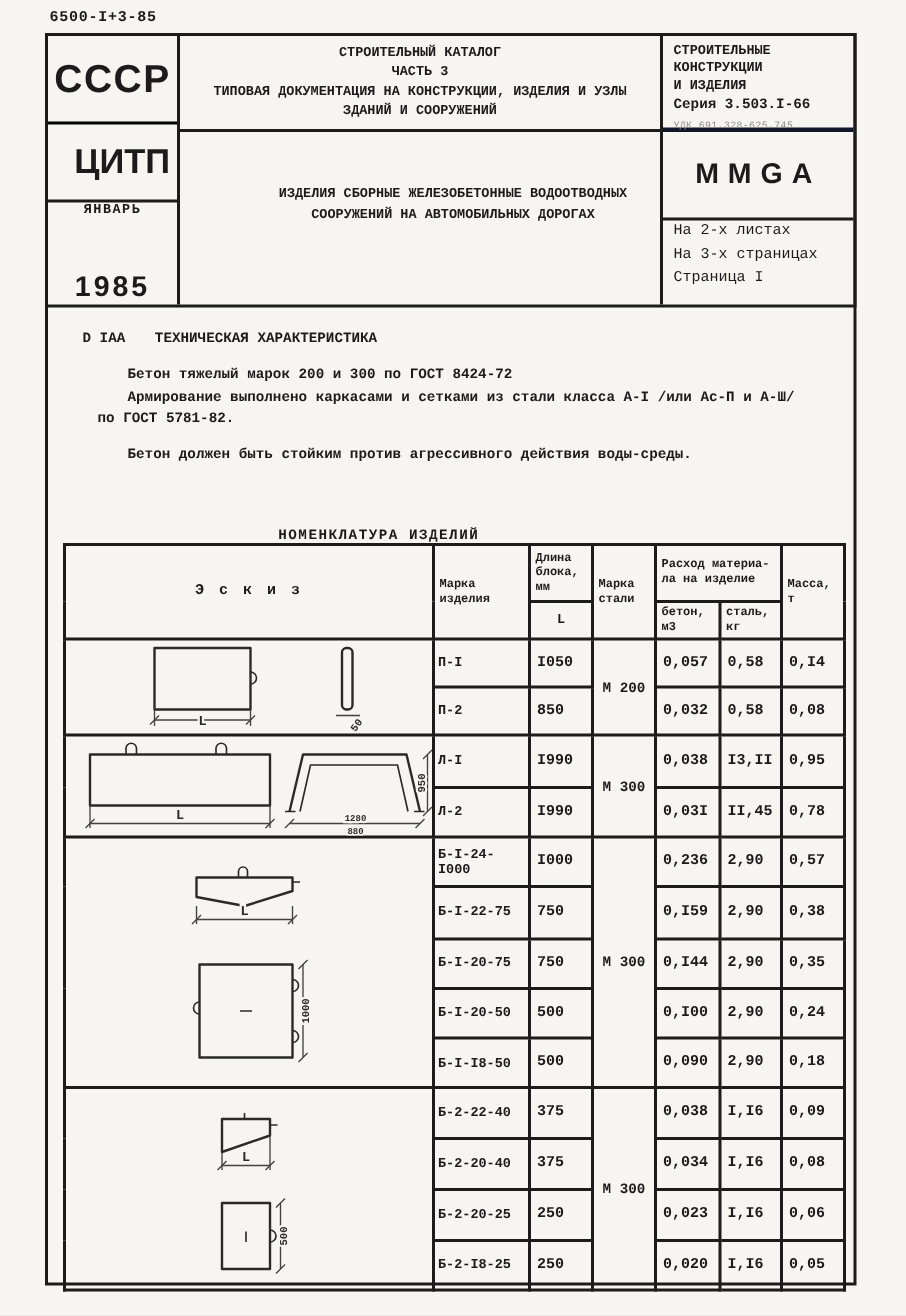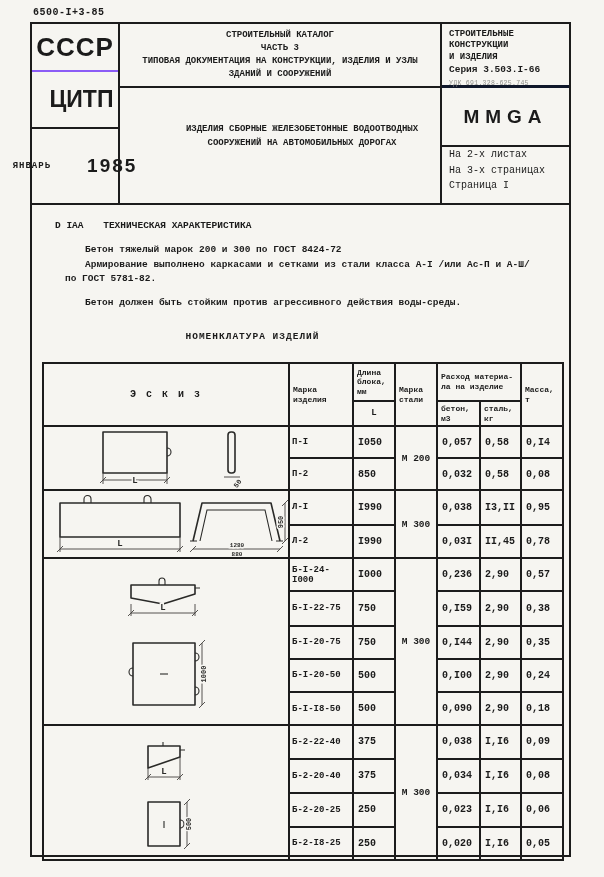--- a/index.html
+++ b/index.html
@@ -11,25 +11,25 @@
     color:#1b1b1b;
   }
   .docnum { position:absolute; left:33px; top:7px; font-size:10px; font-weight:bold; letter-spacing:.5px; }
   .frame { position:absolute; left:30px; top:22px; width:541px; height:835px; border:2px solid #1c1c1c; }
 
   
   .hdr { position:absolute; left:30px; top:22px; width:541px; height:183px; border:2px solid #1c1c1c; display:flex; }
   .hdr-left { width:88px; border-right:2px solid #1c1c1c; display:flex; flex-direction:column; }
   .hdr-mid { flex:1; border-right:2px solid #1c1c1c; display:flex; flex-direction:column; }
   .hdr-right { width:127px; display:flex; flex-direction:column; }
-  .cell-cccp { height:48px; border-bottom:2px solid #8b5cf6; display:flex; align-items:center; justify-content:center;
+  .cell-cccp { height:64px; border-bottom:2px solid #000000; display:flex; align-items:center; justify-content:center;
     font-size:26px; font-weight:bold; letter-spacing:1px; font-family:"Liberation Sans",sans-serif; }
   .cell-citp { height:57px; border-bottom:2px solid #1c1c1c; display:flex; align-items:center; justify-content:center;
     font-size:23px; font-weight:bold; font-family:"Liberation Sans",sans-serif;padding-left:13px; }
-  .cell-date { flex:1; display:flex; flex-direction:row; align-items:center; justify-content:center;gap:36px; }
+  .cell-date { flex:1; display:flex; flex-direction:column; align-items:center; justify-content:center;gap:36px; }
   .cell-date .mon { font-size:9px; font-weight:bold; letter-spacing:1px; }
   .cell-date .yr { font-size:19px; font-weight:bold; font-family:"Liberation Sans",sans-serif; letter-spacing:2px; }
   .cell-cat { height:64px; border-bottom:2px solid #1c1c1c; display:flex; flex-direction:column; align-items:center; justify-content:center;
     font-size:9px; font-weight:bold; line-height:1.45; text-align:center; }
   .cell-subj { flex:1; display:flex; flex-direction:column; align-items:center; justify-content:flex-start; padding-top:34px;
     font-size:9px; font-weight:bold; line-height:1.6; text-align:center;padding-left:44px; }
   .cell-series { height:64px; border-bottom:3px solid #0f172a; padding:5px 7px; font-size:9px; font-weight:bold; line-height:1.25; }
   .cell-series .ser { font-size:9.5px; margin-top:1px; }
   .cell-series .udk { font-size:6.5px; color:#8d8d89; font-weight:normal; margin-top:4px; letter-spacing:.3px; }
   .cell-stamp { height:59px; border-bottom:2px solid #1c1c1c; display:flex; align-items:center; justify-content:center;
@@ -37,21 +37,21 @@
   .cell-sheets { flex:1; padding:0 7px; font-size:10px; line-height:1.55; }
 
   
   .tech { position:absolute; left:30px; top:210px; width:541px; font-size:9.5px; font-weight:bold; white-space:nowrap; }
   .tech .hd { margin:10px 0 0 25px; }
   .tech .hd .pre { margin-right:14px; }
   .tech .l1 { margin:13px 0 0 55px; }
   .tech .l2 { margin:4px 0 0 55px; }
   .tech .l3 { margin:3px 0 0 35px; }
   .tech .l4 { margin:13px 0 0 55px; }
-  .nomtitle { position:absolute; left:30px; top:331px; width:445px; text-align:center; font-size:9.5px; font-weight:bold; letter-spacing:1px; }
+  .nomtitle { position:absolute; left:30px; top:351px; width:445px; text-align:center; font-size:9.5px; font-weight:bold; letter-spacing:1px; }
 
   
   .tblwrap { position:absolute; left:42px; top:362px; }
   table { border-collapse:collapse; table-layout:fixed; }
   th,td { border:2px solid #1c1c1c; font-weight:bold; vertical-align:middle; }
   th { font-size:8px; line-height:1.2; text-align:left; padding:2px 3px; font-weight:bold; }
   th span { display:block; }
   th.c-sketch { text-align:center; font-size:10px; letter-spacing:2px; }
   th.sub { font-size:8px; }
   th.subL { text-align:center; font-size:9px; }

